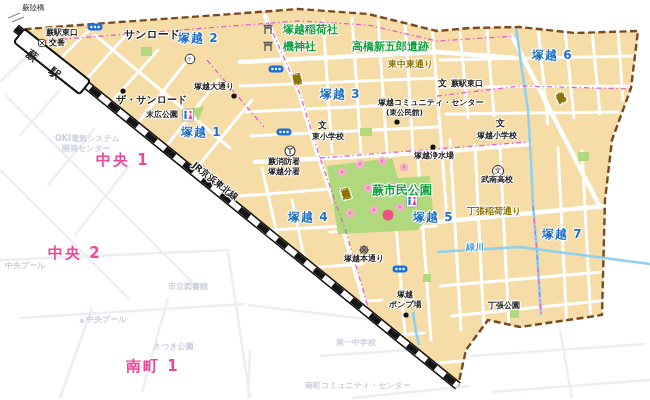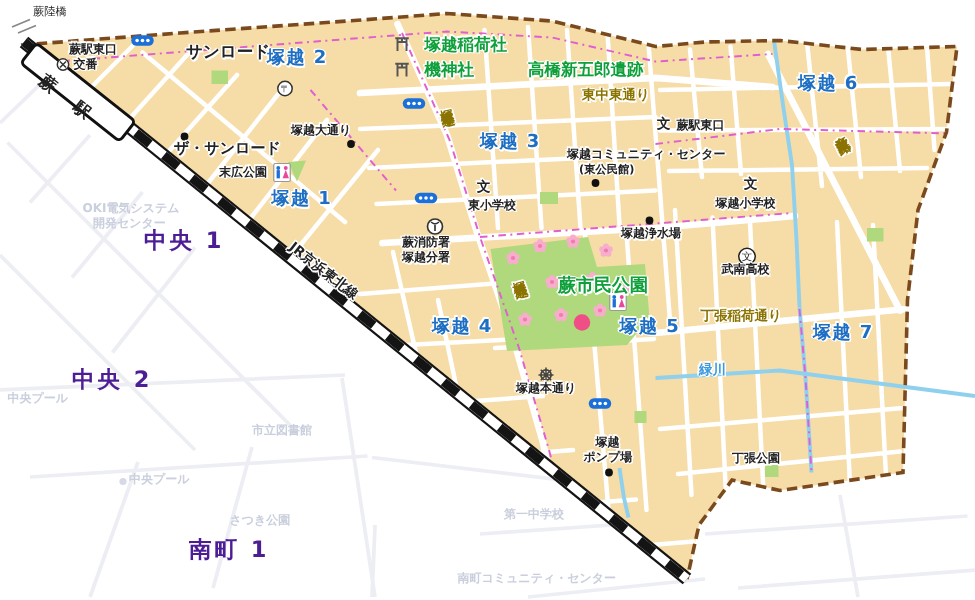--- a/index.html
+++ b/index.html
@@ -10,21 +10,21 @@
        text-shadow:1px 0 0 #fff,-1px 0 0 #fff,0 1px 0 #fff,0 -1px 0 #fff,1px 1px 0 #fff,-1px -1px 0 #fff;}
   .blue{color:#1E6FC4;font-size:12px;letter-spacing:1px;}
   .green{color:#0FA03C;font-size:11px;}
   .road{color:#8B7300;font-size:9px;}
   .riv{color:#3A9BE0;font-size:9px;}
   .sm{font-size:8px;}
   .xs{font-size:7.5px;}
   .v{writing-mode:vertical-rl;text-orientation:upright;letter-spacing:1px;}
   .rot{transform-origin:0 0;}
   .faded{color:#c9cfdd;text-shadow:none;font-weight:bold;}
-  .fblue{color:#4c1d95;font-size:15px;letter-spacing:2px;text-shadow:none;}
+  .fblue{color:#ec4899;font-size:15px;letter-spacing:2px;text-shadow:none;}
   .schoolmark{font-size:9px;color:#222;}
   .hsmark{font-size:7px;color:#222;border:1px solid #222;border-radius:50%;width:10px;height:10px;
           display:flex;align-items:center;justify-content:center;background:#fff;}
 </style>
 </head>
 <body>
 
 <div id="map">
 <svg width="650" height="400" viewBox="0 0 650 400">
   <defs>
@@ -186,21 +186,21 @@
     <circle cx="388" cy="215" r="5.5" fill="#F04E86"></circle>
   </g>
 </svg>
 
 <div class="lbl blue" style="left:178px;top:32px">塚越 2</div>
 <div class="lbl blue" style="left:181px;top:126px">塚越 1</div>
 <div class="lbl blue" style="left:320px;top:88px">塚越 3</div>
 <div class="lbl blue" style="left:288px;top:211px">塚越 4</div>
 <div class="lbl blue" style="left:413px;top:211px">塚越 5</div>
 <div class="lbl blue" style="left:532px;top:49px">塚越 6</div>
-<div class="lbl blue" style="left:542px;top:215px">塚越 7</div>
+<div class="lbl blue" style="left:542px;top:228px">塚越 7</div>
 
 <div class="lbl green" style="left:283px;top:24px">塚越稲荷社</div>
 <div class="lbl green" style="left:283px;top:41px">機神社</div>
 <div class="lbl green" style="left:352px;top:41px">高橋新五郎遺跡</div>
 <div class="lbl green" style="left:372px;top:184px;font-size:12px">蕨市民公園</div>
 
 <div class="lbl xs" style="left:22px;top:4px;font-weight:normal">蕨陸橋</div>
 <div class="lbl sm" style="left:46px;top:29px">蕨駅東口</div>
 <div class="lbl sm" style="left:49px;top:39px">交番</div>
 <div class="lbl" style="left:124px;top:29px;font-size:11px">サンロード</div>

